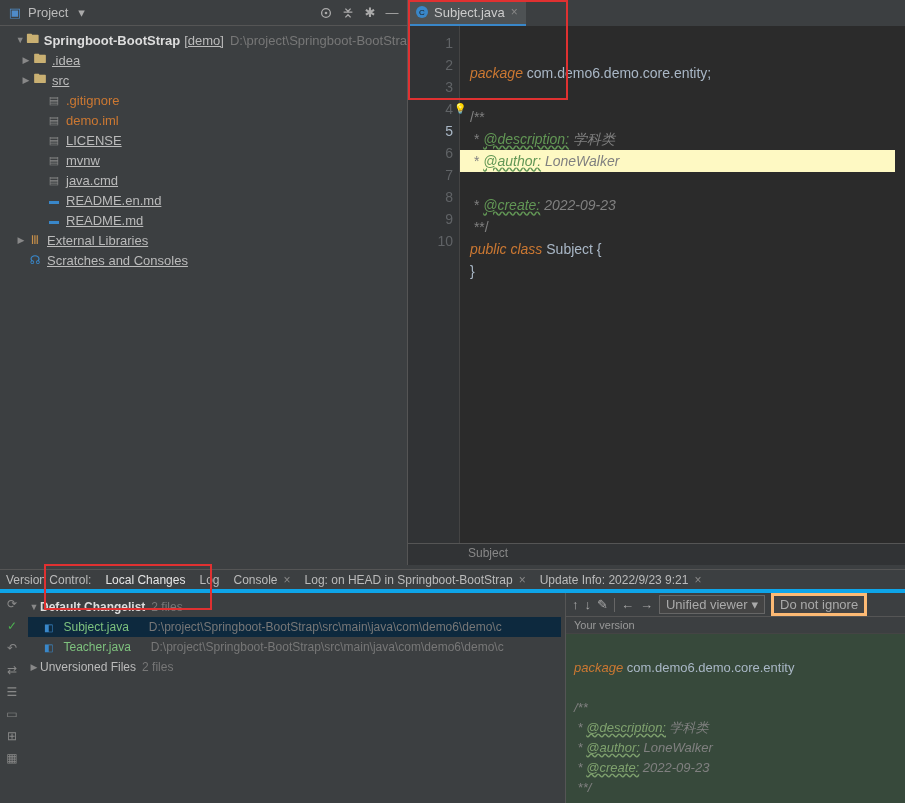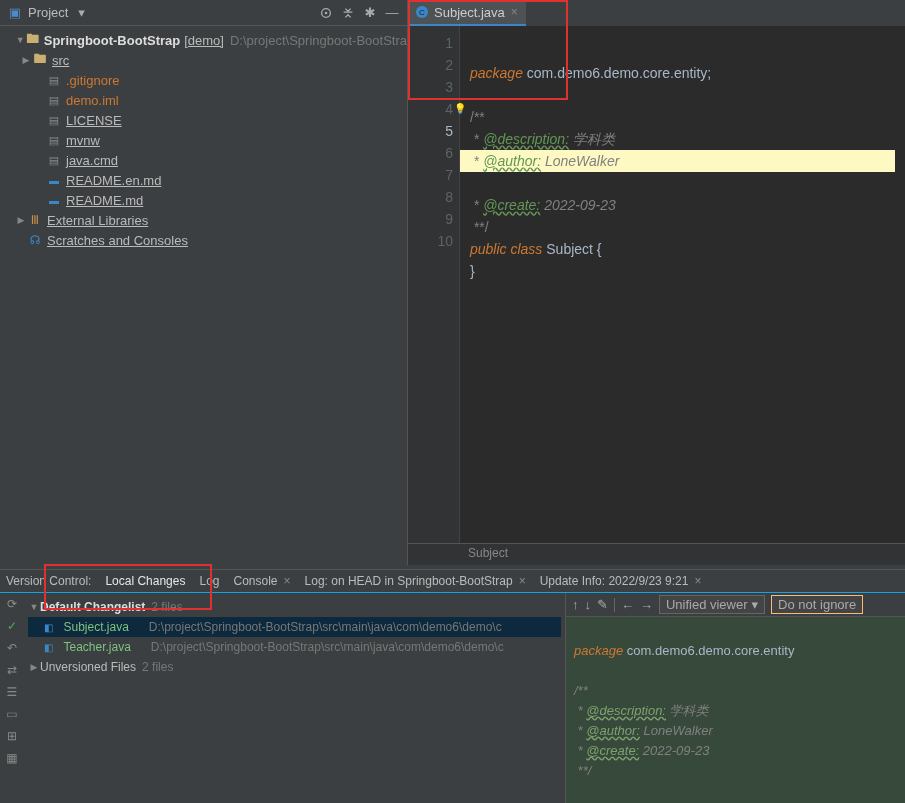--- a/index.html
+++ b/index.html
@@ -53,40 +53,40 @@
   .com-it { color: #808080; font-style: italic; }
   .tag { color: #629755; text-decoration: underline wavy #629755; font-style: italic; }
   .cls { color: #a9b7c6; }
   .cur-line { background: #fef9c3; display: block; margin-left: -10px; padding-left: 10px; }
   .editor-crumb { height: 22px; border-top: 1px solid #555; padding: 2px 60px; color: #888; font-size: 12px; background: #313335; }
   
   .red-box { position: absolute; border: 2px solid #e03131; pointer-events: none; }
   .red-box.a { left: 408px; top: 0; width: 160px; height: 100px; }
   .red-box.b { left: 44px; top: 564px; width: 168px; height: 46px; }
   
-  .vc-header { height: 24px; background: #3c3f41; border-top: 1px solid #555; border-bottom: 1px solid #0ea5e9; display: flex; align-items: center; padding: 0 6px; gap: 14px; color: #bbb; font-size: 12px; }
+  .vc-header { height: 24px; background: #3c3f41; border-top: 1px solid #555; border-bottom: 4px solid #0ea5e9; display: flex; align-items: center; padding: 0 6px; gap: 14px; color: #bbb; font-size: 12px; }
   .vc-header .tab-active { color: #e5e5e5; }
   .vc-header .x { color: #888; margin-left: -8px; }
   .vc-body { display: flex; height: 210px; background: #3c3f41; }
   .vc-left-icons { width: 24px; background: #3c3f41; display: flex; flex-direction: column; align-items: center; padding-top: 4px; gap: 8px; color: #888; }
   .vc-left-icons span { font-size: 12px; }
   .chk { color: #4caf50; }
   .vc-changes { flex: 1; padding: 4px 4px; font-size: 12px; overflow: hidden; }
   .vc-row { display: flex; align-items: center; height: 20px; white-space: nowrap; }
   .vc-row .tw2 { width: 12px; text-align: center; color: #888; font-size: 9px; }
   .vc-row .name { color: #ddd; font-weight: bold; }
   .vc-row .count { color: #777; margin-left: 6px; }
   .vc-row .file-green { color: #7ec27e; margin-left: 6px; }
   .vc-row .file-path { color: #777; margin-left: 20px; overflow: hidden; text-overflow: ellipsis; }
   .vc-row .ficon { color: #3987c9; margin: 0 4px 0 16px; font-size: 10px; }
   .vc-right { width: 340px; border-left: 1px solid #555; display: flex; flex-direction: column; background: #2b2b2b; }
   .vc-toolbar { height: 24px; border-bottom: 1px solid #555; display: flex; align-items: center; gap: 6px; padding: 0 6px; color: #aaa; background: #3c3f41; }
   .vc-toolbar .sep { width: 1px; height: 14px; background: #666; }
   .vc-toolbar .combo { border: 1px solid #666; padding: 1px 6px; background: #444; display: flex; align-items: center; gap: 4px; }
-  .vc-toolbar .btn-outline { border: 1px solid #fdba74; padding: 1px 6px; background: #444; white-space: nowrap; }
+  .vc-toolbar .btn-outline { border: 3px solid #fdba74; padding: 1px 6px; background: #444; white-space: nowrap; }
   .vc-version { padding: 2px 8px; font-size: 11px; color: #999; background: #3c3f41; border-bottom: 1px solid #444; }
   .vc-diff { flex: 1; background: #37493b; padding: 4px 8px; font-family: Consolas, monospace; font-size: 13px; line-height: 20px; color: #a9b7c6; white-space: pre; overflow: hidden; }
   .vc-diff .tag2 { color: #7fa26e; text-decoration: underline wavy #7fa26e; font-style: italic; }
   .vc-diff .com2 { color: #808080; font-style: italic; }
   .resize-handle { height: 4px; background: #3c3f41; cursor: row-resize; }
 </style>
 </head>
 <body>
 
 <div class="top-row">
@@ -114,20 +114,25 @@
       <span class="icon-btn">—</span>
     </div>
 
     <div class="tree">
       <div class="tree-row ind1">
         <span class="tw down"></span>
           <span class="ticon folder"></span>
         <span class="boldw">Springboot-BootStrap</span>
         <span class="label" style="margin-left:4px;">[demo]</span>
         <span class="dim" style="margin-left:6px;">D:\project\Springboot-BootStra</span>
+      </div>
+      <div class="tree-row ind2">
+        <span class="tw right"></span>
+          <span class="ticon folder"></span>
+        <span class="label">.idea</span>
       </div>
       <div class="tree-row ind2">
         <span class="tw right"></span>
           <span class="ticon folder"></span>
         <span class="label">src</span>
       </div>
       <div class="tree-row ind3">
         <span class="tw"></span>
           <span class="ticon file-gen"></span>
         <span class="orange">.gitignore</span>
@@ -266,20 +271,21 @@
       <span>✎</span>
       <span class="sep"></span>
       <span>←</span>
       <span>→</span>
       <span class="combo">
         <span>Unified viewer</span>
           <span>▾</span>
       </span>
       <span class="btn-outline">Do not ignore</span>
     </div>
+    <div class="vc-version">Your version</div>
     <div class="vc-diff">
 <span class="kw">package</span><span> com.demo6.demo.core.entity</span>
 
 <span class="com2">/**</span>
 <span class="com2"> * </span><span class="tag2">@description:</span><span class="com2"> 学科类</span>
 <span class="com2"> * </span><span class="tag2">@author:</span><span class="com2"> LoneWalker</span>
 <span class="com2"> * </span><span class="tag2">@create:</span><span class="com2"> 2022-09-23</span>
 <span class="com2"> **/</span>
     </div>
   </div>

